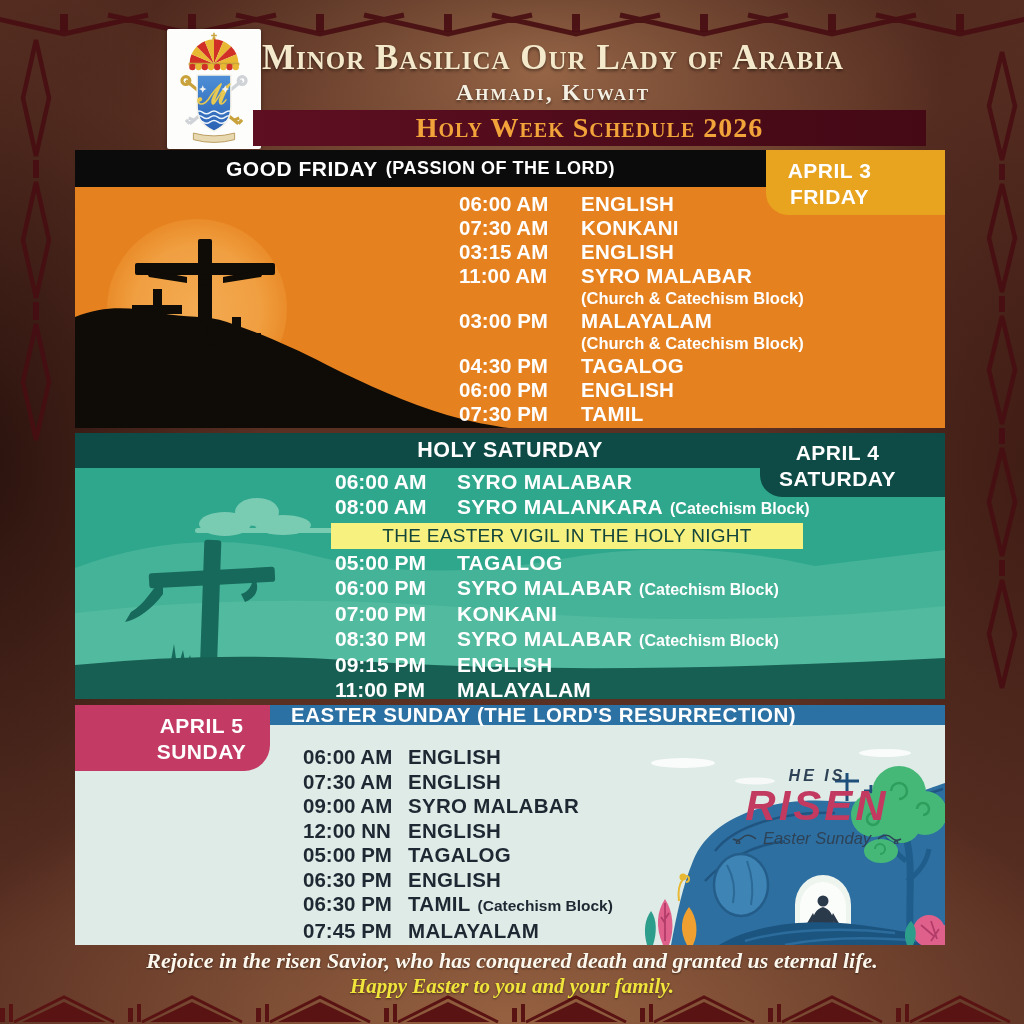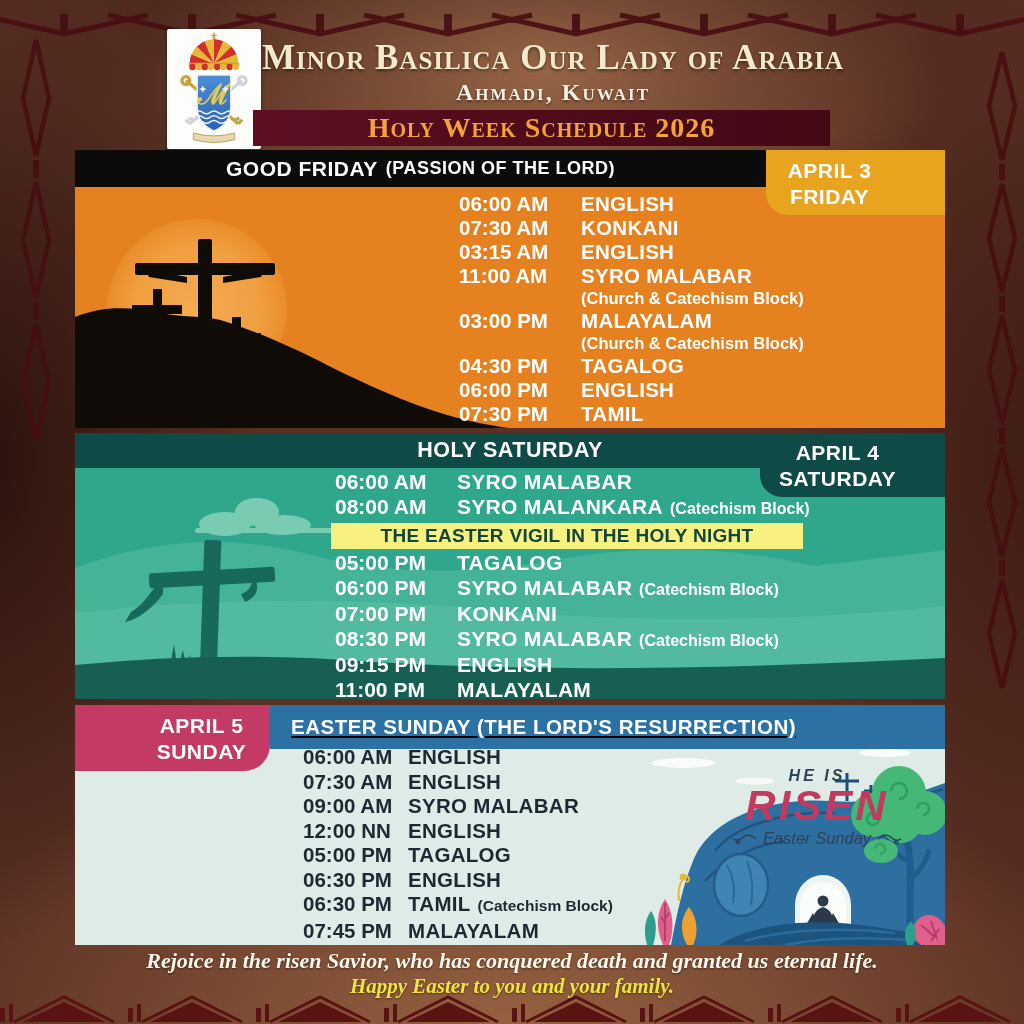--- a/index.html
+++ b/index.html
@@ -16,21 +16,21 @@
   svg{display:block;}
 
   
   .logo-card{left:167px;top:29px;width:94px;height:120px;background:#fdfdfb;border-radius:2px;
     box-shadow:0 1px 4px rgba(0,0,0,.4);display:flex;align-items:center;justify-content:center;}
   .titles{left:250px;top:38px;width:606px;text-align:center;color:#f4e9cb;}
   .church-name{font-family:"Liberation Serif",serif;font-variant:small-caps;font-weight:bold;
     font-size:35px;letter-spacing:1px;line-height:40px;text-shadow:0 2px 3px rgba(0,0,0,.45);}
   .church-loc{font-family:"Liberation Serif",serif;font-variant:small-caps;font-weight:bold;
     font-size:24px;letter-spacing:2px;line-height:28px;color:#f5f0e4;text-shadow:0 2px 3px rgba(0,0,0,.45);}
-  .band{left:253px;top:110px;width:577px;height:36px;background:linear-gradient(90deg,#5e0f22,#4a0a18 70%,#450916);
+  .band{left:253px;top:110px;width:673px;height:36px;background:linear-gradient(90deg,#5e0f22,#4a0a18 70%,#450916);
     text-align:center;line-height:36px;font-family:"Liberation Serif",serif;font-variant:small-caps;
     font-weight:bold;font-size:28px;letter-spacing:1px;color:#f2a43b;}
 
   
   .sec{left:75px;width:870px;}
   .bar-title{font-weight:bold;color:#fff;letter-spacing:.5px;white-space:nowrap;}
   .row{white-space:nowrap;}
   .row .t{display:inline-block;font-weight:bold;}
   .row .l{font-weight:bold;letter-spacing:.3px;}
   .row .note{font-weight:bold;margin-left:7px;}
@@ -56,26 +56,26 @@
   .hs-bar-title{font-size:21.5px;}
   .hs-tab{left:685px;top:0;width:185px;height:64px;background:#0e4a46;border-radius:0 0 0 22px;
     color:#fff;font-weight:bold;font-size:21px;letter-spacing:.5px;text-align:center;
     padding:7px 30px 0 0;box-sizing:border-box;line-height:26px;}
   .hs-body{left:0;top:35px;width:870px;height:231px;background:#2ea78c;overflow:hidden;}
   .hs-rows{left:260px;top:37px;width:600px;color:#fff;font-size:21px;}
   .hs-rows .row{line-height:24.5px;}
   .hs-rows .t{width:122px;}
   .hs-rows .note{font-size:16px;}
   .vigil{width:472px;margin:2px 0 2px -4px;height:26px;line-height:26px;background:#f7f180;
-    color:#14453b;font-weight:bold;font-size:19px;text-align:center;letter-spacing:.3px;}
+    color:#14453b;font-weight:normal;font-size:19px;text-align:center;letter-spacing:.3px;}
 
   
   .es{top:705px;height:240px;}
   .es-body{left:0;top:0;width:870px;height:240px;background:#dfebe7;overflow:hidden;}
-  .es-bar{left:195px;top:0;width:675px;height:44px;background:#2c71a3;display:flex;align-items:center;text-decoration:underline;}
+  .es-bar{left:195px;top:0;width:675px;height:20px;background:#2c71a3;display:flex;align-items:center;}
   .es-bar .bar-title{font-size:20.5px;padding-left:21px;}
   .es-tab{left:0;top:0;width:195px;height:66px;background:#c33a64;border-radius:0 0 26px 0;
     color:#fff;font-weight:bold;font-size:21px;letter-spacing:.5px;text-align:center;
     padding:8px 0 0 58px;box-sizing:border-box;line-height:26px;}
   .es-rows{left:228px;top:40px;width:420px;color:#1e2833;font-size:20.5px;}
   .es-rows .row{line-height:24.5px;}
   .es-rows .t{width:105px;}
   .es-rows .note{font-size:15.5px;}
   .tomb-wrap{left:560px;top:36px;width:310px;height:204px;}
   .risen{position:absolute;left:92px;top:26px;width:180px;text-align:center;z-index:3;font-style:italic;}

